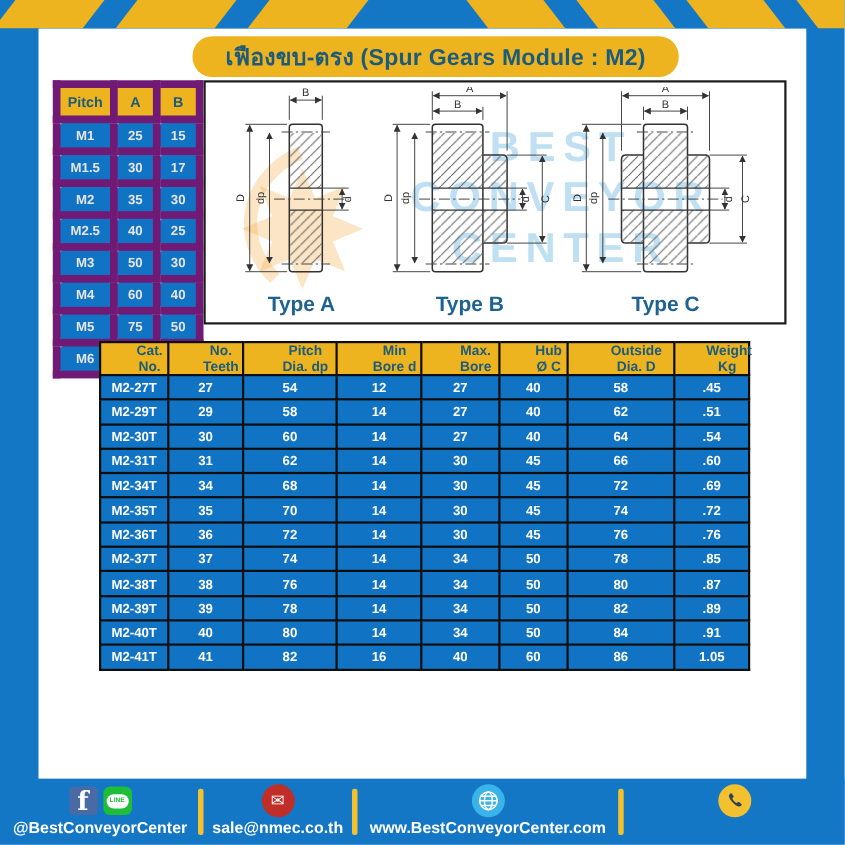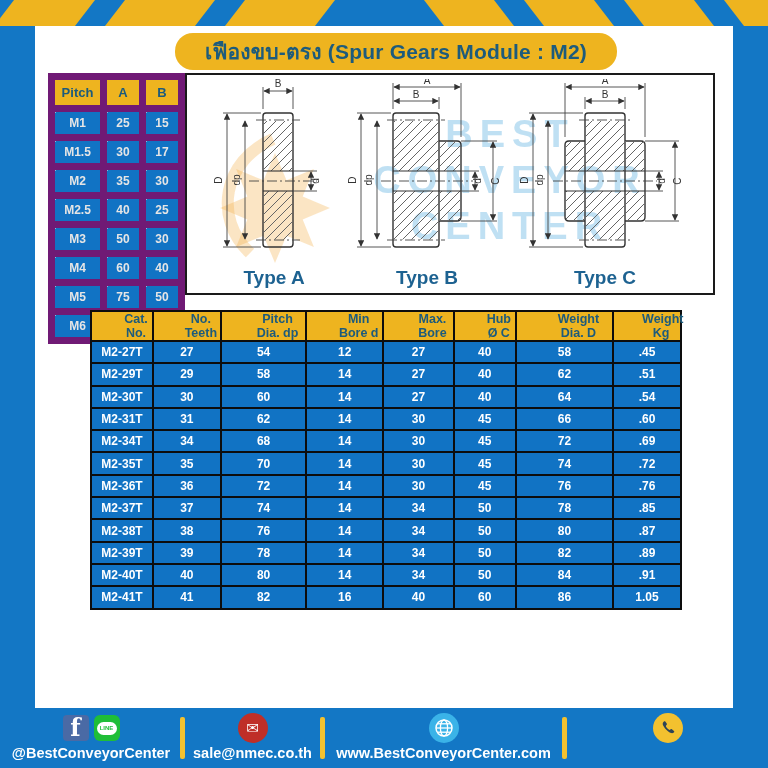--- a/index.html
+++ b/index.html
@@ -283,21 +283,21 @@
             <col style="width:11.5%">
         </colgroup>
         <thead>
             <tr id="main-head">
               <th>Cat. No.</th>
               <th>No. Teeth</th>
               <th>Pitch Dia. dp</th>
               <th>Min Bore d</th>
               <th>Max. Bore</th>
               <th>Hub Ø C</th>
-              <th>Weight Dia. D</th>
+              <th>Outside Dia. D</th>
               <th>Weight Kg</th>
             </tr>
           </thead>
         <tbody id="main-body">
             <tr>
               <td>M2-27T</td>
               <td>27</td>
               <td>54</td>
               <td>12</td>
               <td>27</td>

